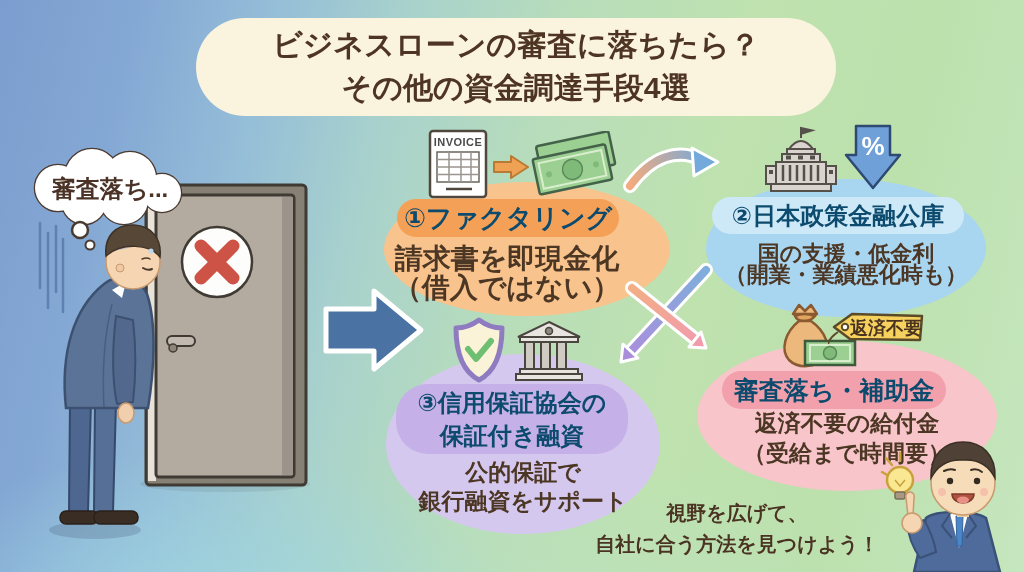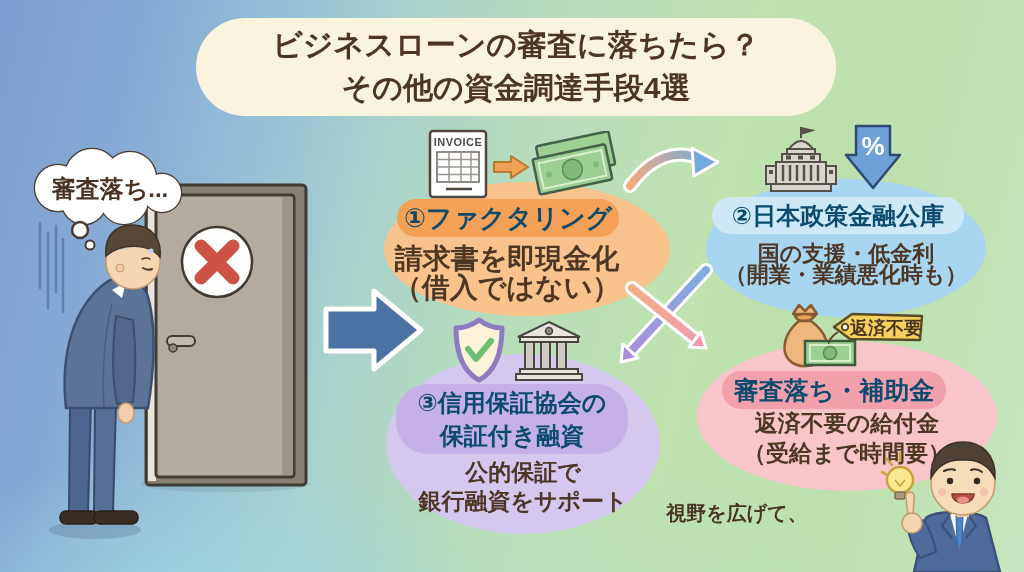--- a/index.html
+++ b/index.html
@@ -272,20 +272,21 @@
   <div class="abs desc d3" style="top:486px;">銀行融資をサポート</div>
 
   <div class="abs pill pill4">
       <span>審査落ち・補助金</span>
     </div>
   <div class="abs desc d4" style="top:408px;">返済不要の給付金</div>
   <div class="abs desc d4" style="top:438px;">（受給まで時間要）</div>
 
   <div class="abs footer">
     <div>視野を広げて、</div>
+    <div>自社に合う方法を見つけよう！</div>
   </div>
 
   <svg class="abs man" width="162" height="146" viewBox="0 0 162 146">
     <g>
       <g stroke="#C9A23C" stroke-width="2.5" stroke-linecap="round">
         <line x1="20" y1="46" x2="27" y2="50"></line>
           <line x1="24" y1="32" x2="30" y2="39"></line>
           <line x1="38" y1="27" x2="38" y2="35"></line>
       </g>
       <circle cx="38" cy="54" r="13" fill="#F9E792" stroke="#C9A23C" stroke-width="2.5"></circle>

